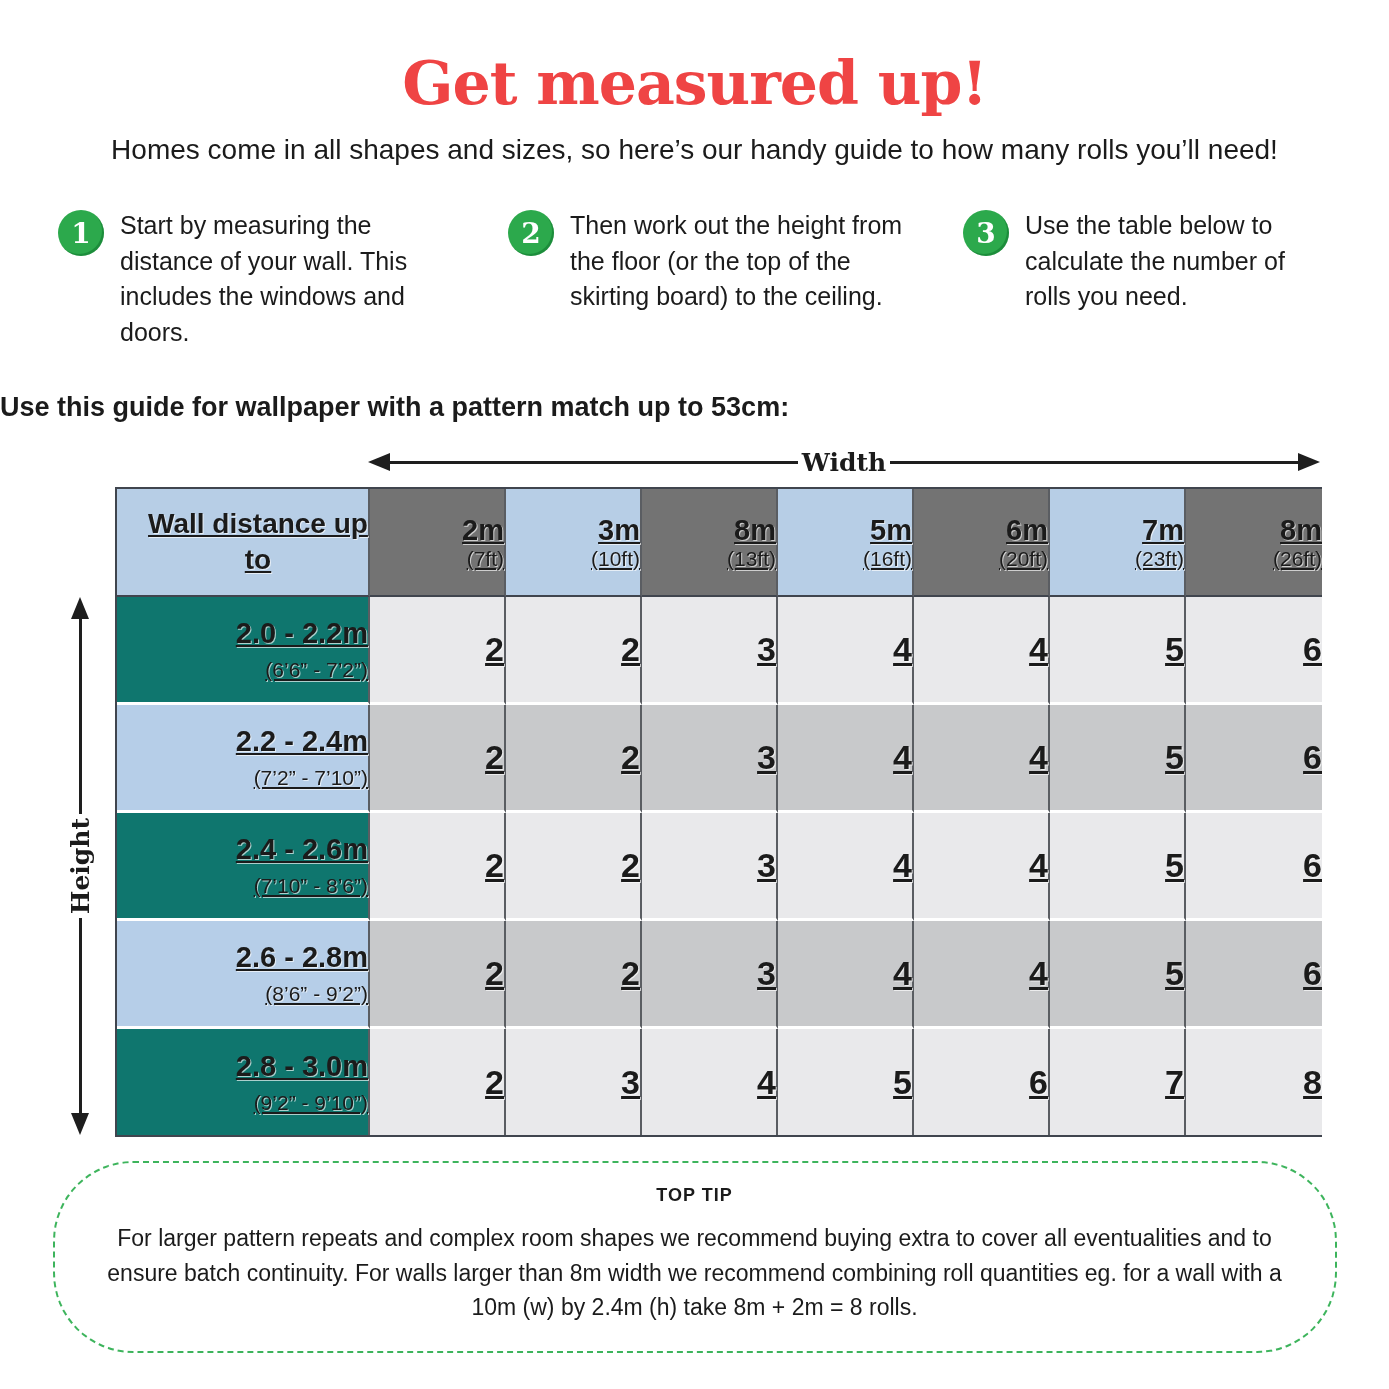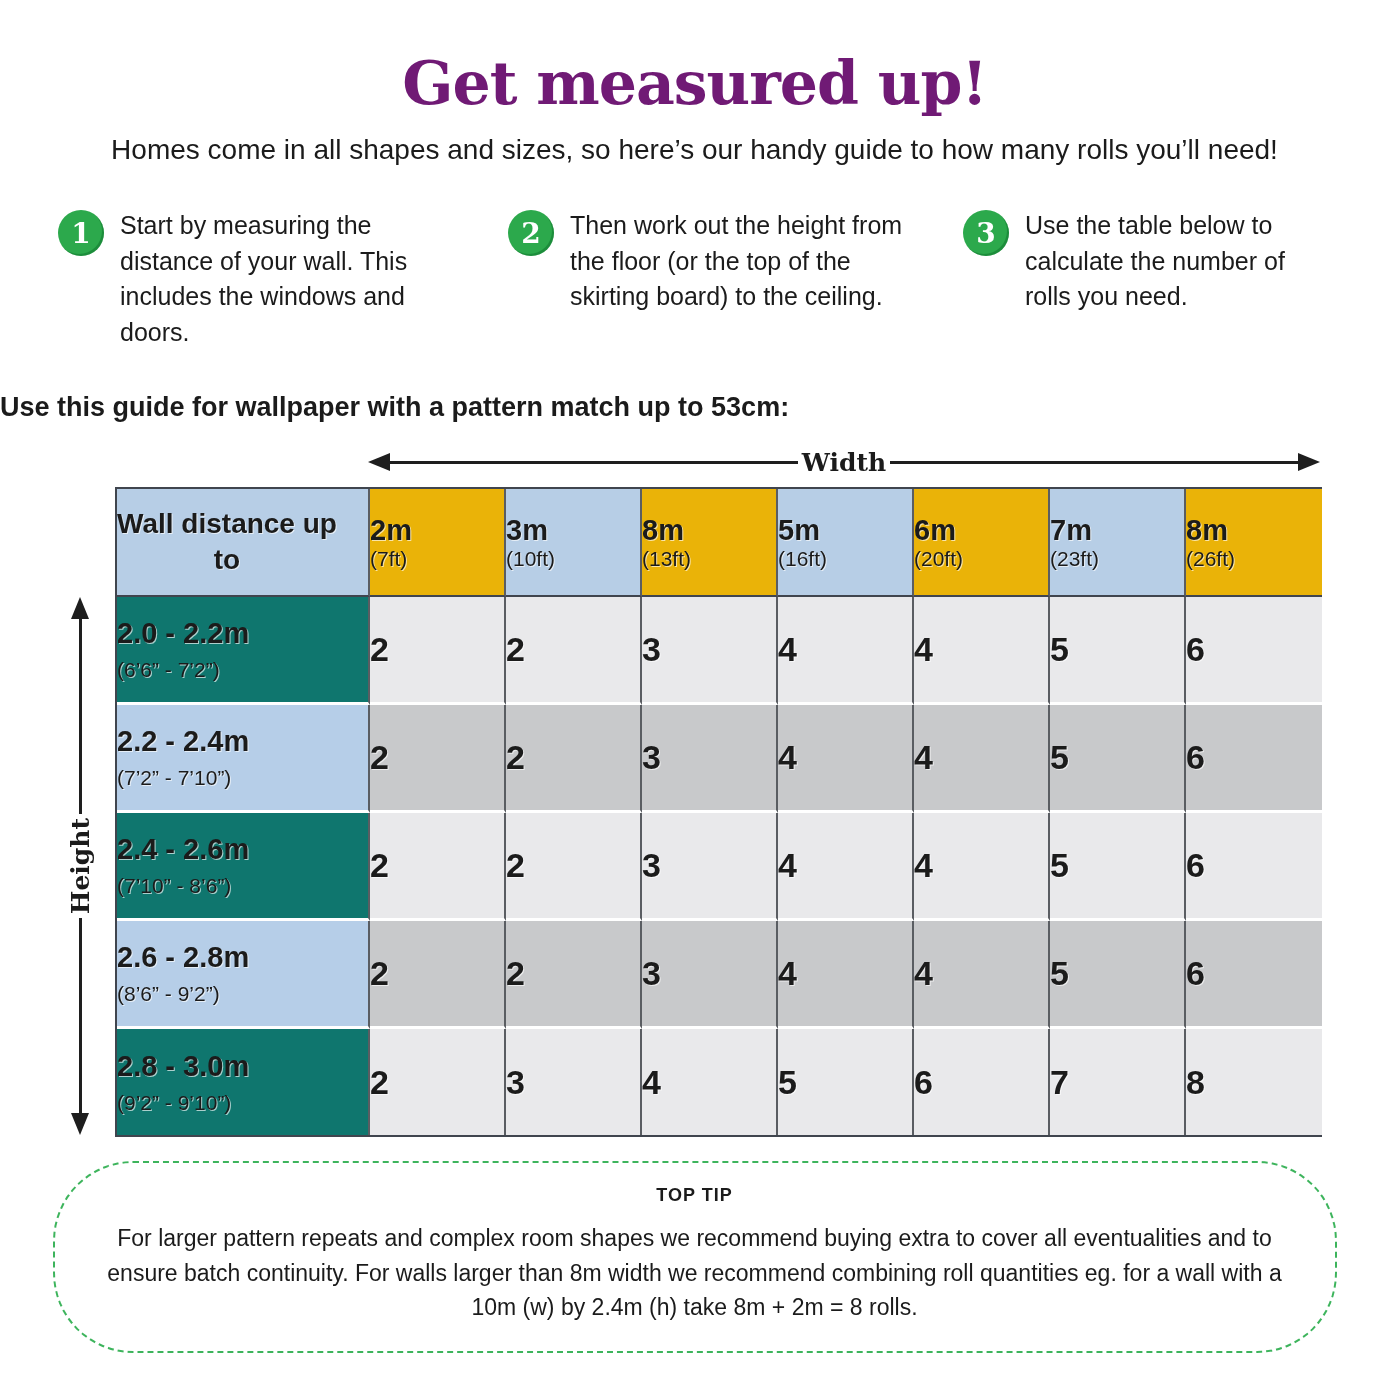--- a/index.html
+++ b/index.html
@@ -11,21 +11,21 @@
   }
   .page { width:1389px; height:1389px; padding-top:48px; position:relative; }
 
   
   .title {
     text-align:center;
     font-family:"DejaVu Serif", serif;
     font-weight:bold;
     font-size:60px;
     letter-spacing:-1px;
-    color:#701a75;
+    color:#ef4444;
   }
   .subtitle {
     text-align:center;
     font-size:28px;
     margin-top:16px;
     color:#1b1b1b;
   }
 
   
   .steps { display:flex; margin-top:42px; padding-left:58px; }
@@ -81,32 +81,33 @@
   }
 
   .grid-table {
     margin-top:8px;
     display:grid;
     grid-template-columns:253px repeat(7, 136px);
     border:2px solid #40454e;
     width:1207px;
   }
   .cell {
-    display:flex; flex-direction:column; align-items:flex-start; justify-content:center;
+    display:flex; flex-direction:column; align-items:flex-end; justify-content:center;
     border-right:2px solid #5a5d62;
     height:108px;
     text-shadow:1px 1px 0 rgba(255,255,255,.65);
+    text-decoration:underline;
   }
   .cell.last-col { border-right:none; }
   .cell.hdr { border-bottom:2px solid #40454e; }
   .cell.body { border-bottom:3px solid #ffffff; }
   .cell.body.last-row { border-bottom:none; height:106px; }
 
   .bg-corner { background:#b7cee6; }
-  .bg-h-light { background:#eab308; }
+  .bg-h-light { background:#737373; }
   .bg-h-dark  { background:#b7cee6; }
   .bg-l-light { background:#0f766e; }
   .bg-l-dark  { background:#b6cee8; }
   .bg-c-light { background:#e9e9eb; }
   .bg-c-dark  { background:#c8c9cb; }
 
   .corner-text { font-weight:bold; font-size:28px; text-align:center; width:220px; line-height:1.3; }
   .col-label { font-weight:bold; font-size:29px; }
   .col-sub   { font-size:21px; margin-top:0; }
   .row-range { font-weight:bold; font-size:29px; }

